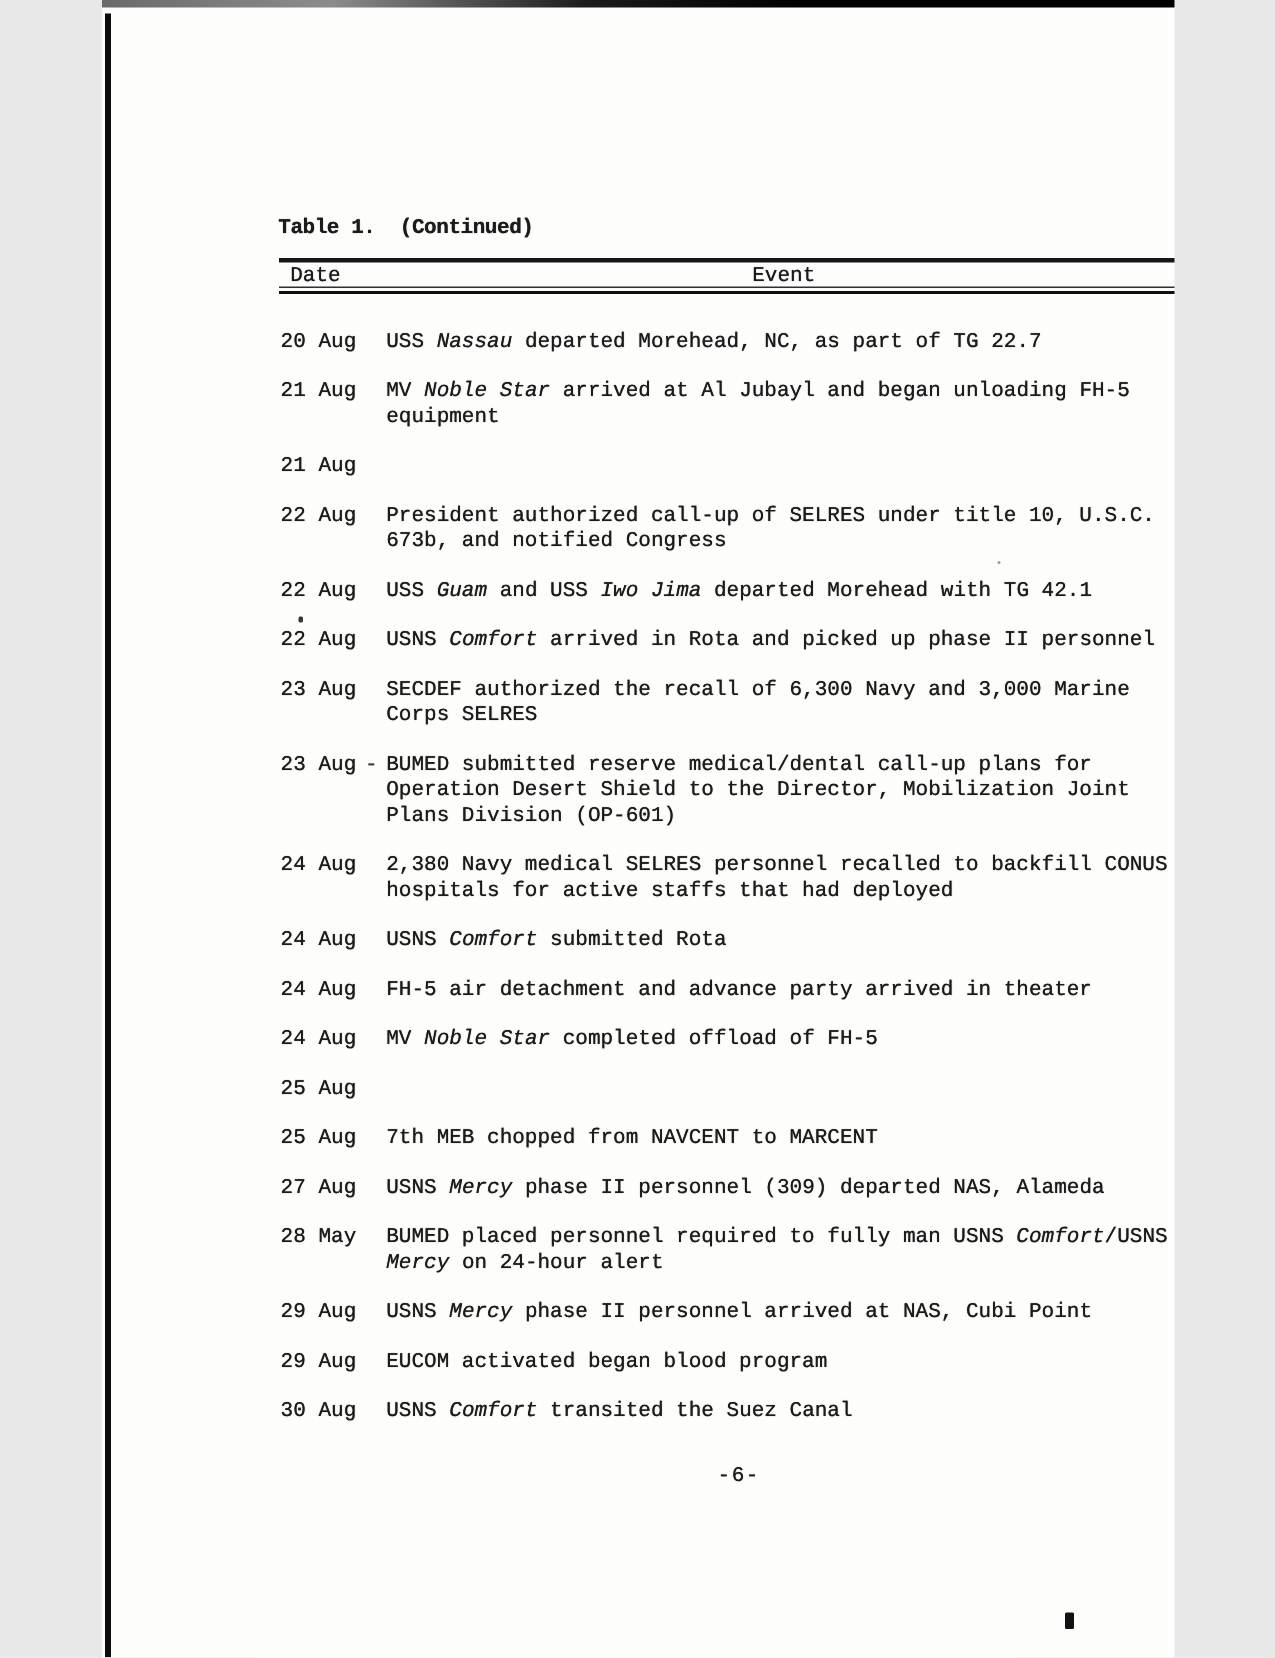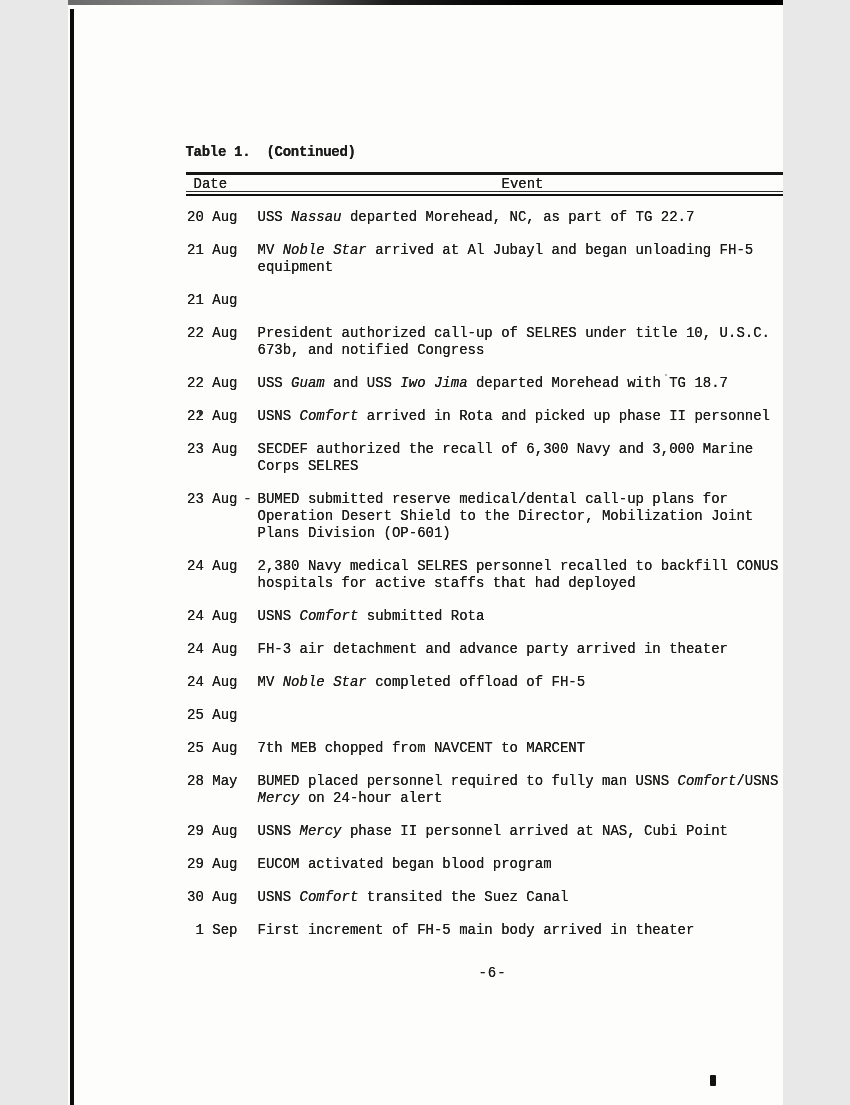--- a/index.html
+++ b/index.html
@@ -24,21 +24,21 @@
     font-size:14px; line-height:17px;
     text-shadow:0 0 0.55px currentColor; 
   }
   .table-title { white-space:pre; margin-bottom:11px; font-weight:bold; letter-spacing:-0.3px; }
   .rule-top { height:3px; background:#161616; }
   .thead { position:relative; height:15px; padding-top:1px; }
   .thead .col-date { position:absolute; left:8px; top:1px; }
   .thead .col-event { position:absolute; left:268px; top:1px;margin-left:48px; }
   .rule-a { height:1px; background:#2f2f2f; }
   .rule-b { height:2px; background:#101010; margin-top:2px; }
-  .tbody { padding-top:13px; }
+  .tbody { padding-top:24px; }
   .row { display:grid; grid-template-columns:52px 20px auto; margin-bottom:16px; }
   .date-cell { text-align:right; white-space:pre; }
   .mid-cell { text-align:center; color:#3a3a3a; }
   .event-cell { white-space:pre-wrap;font-family:Liberation Mono, monospace; }
   .event-cell i { font-style:italic; }
   .footer { margin-top:26px; text-align:center; letter-spacing:1px; }
 </style>
 </head>
 <body>
 
@@ -76,21 +76,21 @@
           </div>
           <div class="row">
             <span class="date-cell">22 Aug</span>
             <span class="mid-cell"></span>
             <span class="event-cell"><span>President authorized call-up of SELRES under title 10, U.S.C.
 673b, and notified Congress</span></span>
           </div>
           <div class="row">
             <span class="date-cell">22 Aug</span>
             <span class="mid-cell"></span>
-            <span class="event-cell"><span>USS </span><i>Guam</i><span> and USS </span><i>Iwo Jima</i><span> departed Morehead with TG 18.7</span></span>
+            <span class="event-cell"><span>USS </span><i>Guam</i><span> and USS </span><i>Iwo Jima</i><span> departed Morehead with TG 42.1</span></span>
           </div>
           <div class="row">
             <span class="date-cell">22 Aug</span>
             <span class="mid-cell"></span>
             <span class="event-cell"><span>USNS </span><i>Comfort</i><span> arrived in Rota and picked up phase II personnel</span></span>
           </div>
           <div class="row">
             <span class="date-cell">23 Aug</span>
             <span class="mid-cell"></span>
             <span class="event-cell"><span>SECDEF authorized the recall of 6,300 Navy and 3,000 Marine
@@ -110,35 +110,40 @@
 hospitals for active staffs that had deployed</span></span>
           </div>
           <div class="row">
             <span class="date-cell">24 Aug</span>
             <span class="mid-cell"></span>
             <span class="event-cell"><span>USNS </span><i>Comfort</i><span> submitted Rota</span></span>
           </div>
           <div class="row">
             <span class="date-cell">24 Aug</span>
             <span class="mid-cell"></span>
-            <span class="event-cell"><span>FH-3 air detachment and advance party arrived in theater</span></span>
+            <span class="event-cell"><span>FH-5 air detachment and advance party arrived in theater</span></span>
           </div>
           <div class="row">
             <span class="date-cell">24 Aug</span>
             <span class="mid-cell"></span>
             <span class="event-cell"><span>MV </span><i>Noble Star</i><span> completed offload of FH-5</span></span>
           </div>
           <div class="row">
             <span class="date-cell">25 Aug</span>
             <span class="mid-cell"></span>
           </div>
           <div class="row">
             <span class="date-cell">25 Aug</span>
             <span class="mid-cell"></span>
             <span class="event-cell"><span>7th MEB chopped from NAVCENT to MARCENT</span></span>
+          </div>
+          <div class="row">
+            <span class="date-cell">27 Aug</span>
+            <span class="mid-cell"></span>
+            <span class="event-cell"><span>USNS </span><i>Mercy</i><span> phase II personnel (309) departed NAS, Alameda</span></span>
           </div>
           <div class="row">
             <span class="date-cell">28 May</span>
             <span class="mid-cell"></span>
             <span class="event-cell"><span>BUMED placed personnel required to fully man USNS </span><i>Comfort</i><span>/USNS
 </span><i>Mercy</i><span> on 24-hour alert</span></span>
           </div>
           <div class="row">
             <span class="date-cell">29 Aug</span>
             <span class="mid-cell"></span>
@@ -147,25 +152,20 @@
           <div class="row">
             <span class="date-cell">29 Aug</span>
             <span class="mid-cell"></span>
             <span class="event-cell"><span>EUCOM activated began blood program</span></span>
           </div>
           <div class="row">
             <span class="date-cell">30 Aug</span>
             <span class="mid-cell"></span>
             <span class="event-cell"><span>USNS </span><i>Comfort</i><span> transited the Suez Canal</span></span>
           </div>
-          <div class="row">
-            <span class="date-cell">1 Sep</span>
-            <span class="mid-cell"></span>
-            <span class="event-cell"><span>First increment of FH-5 main body arrived in theater</span></span>
-          </div>
         </div>
     </div>
 
     <div class="footer">-6-</div>
   </div>
 
   <div id="specks"></div>
 <div class="speck" style="left: 766px; top: 76px; width: 5px; height: 2px; background: rgb(194, 194, 194);"></div>
     <div class="speck" style="left: 779px; top: 187px; width: 3px; height: 3px; background: rgb(90, 90, 90);"></div>
     <div class="speck" style="left: 832px; top: 191px; width: 8px; height: 3px; background: rgb(42, 42, 42);"></div>

